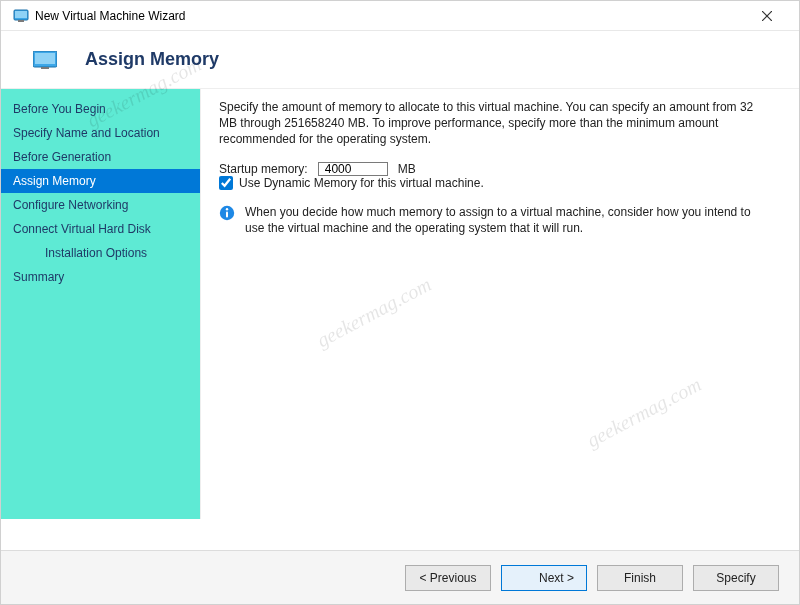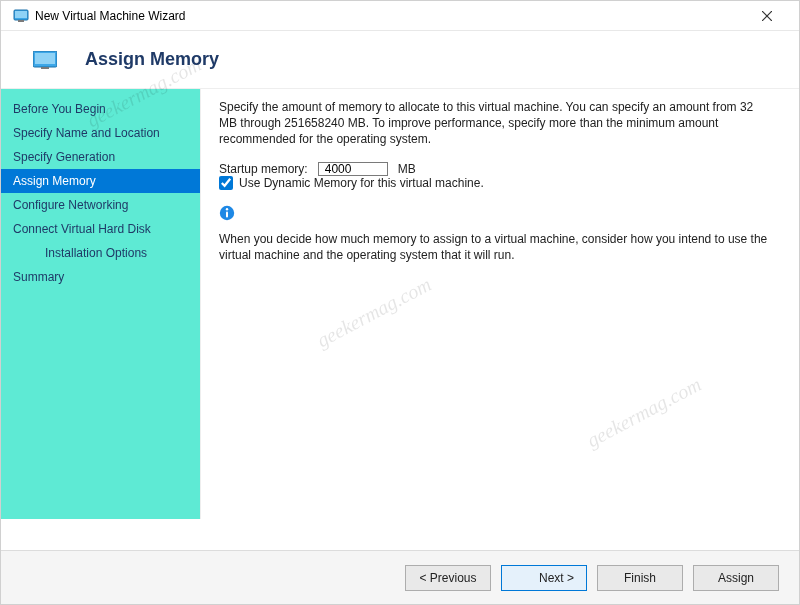--- a/index.html
+++ b/index.html
@@ -121,21 +121,20 @@
       margin-bottom: 14px;
     }
     .check-row input[type="checkbox"] {
       width: 14px; height: 14px;
       accent-color: #0078d7;
     }
     .info-row {
       display: flex;
       align-items: flex-start;
       gap: 10px;
-      flex-direction: column;
     }
     .info-icon {
       width: 16px; height: 16px;
       flex-shrink: 0;
       margin-top: 1px;
     }
     .info-text {
       font-size: 12px;
       line-height: 1.35;
     }
@@ -203,21 +202,21 @@
       <rect x="8" y="16" width="8" height="2" fill="#7a7a7a"></rect>
     </svg>
   </span>
   <div class="header-title">Assign Memory</div>
 </div>
 
 <div class="body">
   <div class="sidebar" id="sidebar">
       <div class="sidebar-item">Before You Begin</div>
       <div class="sidebar-item">Specify Name and Location</div>
-      <div class="sidebar-item">Specify Generation</div>
+      <div class="sidebar-item">Before Generation</div>
       <div class="sidebar-item selected">Assign Memory</div>
       <div class="sidebar-item">Configure Networking</div>
       <div class="sidebar-item">Connect Virtual Hard Disk</div>
       <div class="sidebar-item indent">Installation Options</div>
       <div class="sidebar-item">Summary</div>
     </div>
 
   <div class="main">
     <div class="desc">Specify the amount of memory to allocate to this virtual machine. You can specify an amount from 32 MB through 251658240 MB. To improve performance, specify more than the minimum amount recommended for the operating system.</div>
 
@@ -242,18 +241,18 @@
       </span>
       <div class="info-text">When you decide how much memory to assign to a virtual machine, consider how you intend to use the virtual machine and the operating system that it will run.</div>
     </div>
   </div>
 </div>
 
 <div class="footer">
   <button class="btn">&lt; Previous</button>
   <button class="btn primary">Next &gt;</button>
   <button class="btn">Finish</button>
-  <button class="btn">Assign</button>
+  <button class="btn">Specify</button>
 </div>
 
 <div class="watermark" style="top:80px; left:80px;">geekermag.com</div>
 <div class="watermark" style="top:300px; left:310px;">geekermag.com</div>
 <div class="watermark" style="top:400px; left:580px;">geekermag.com</div>
 
 </body></html>

